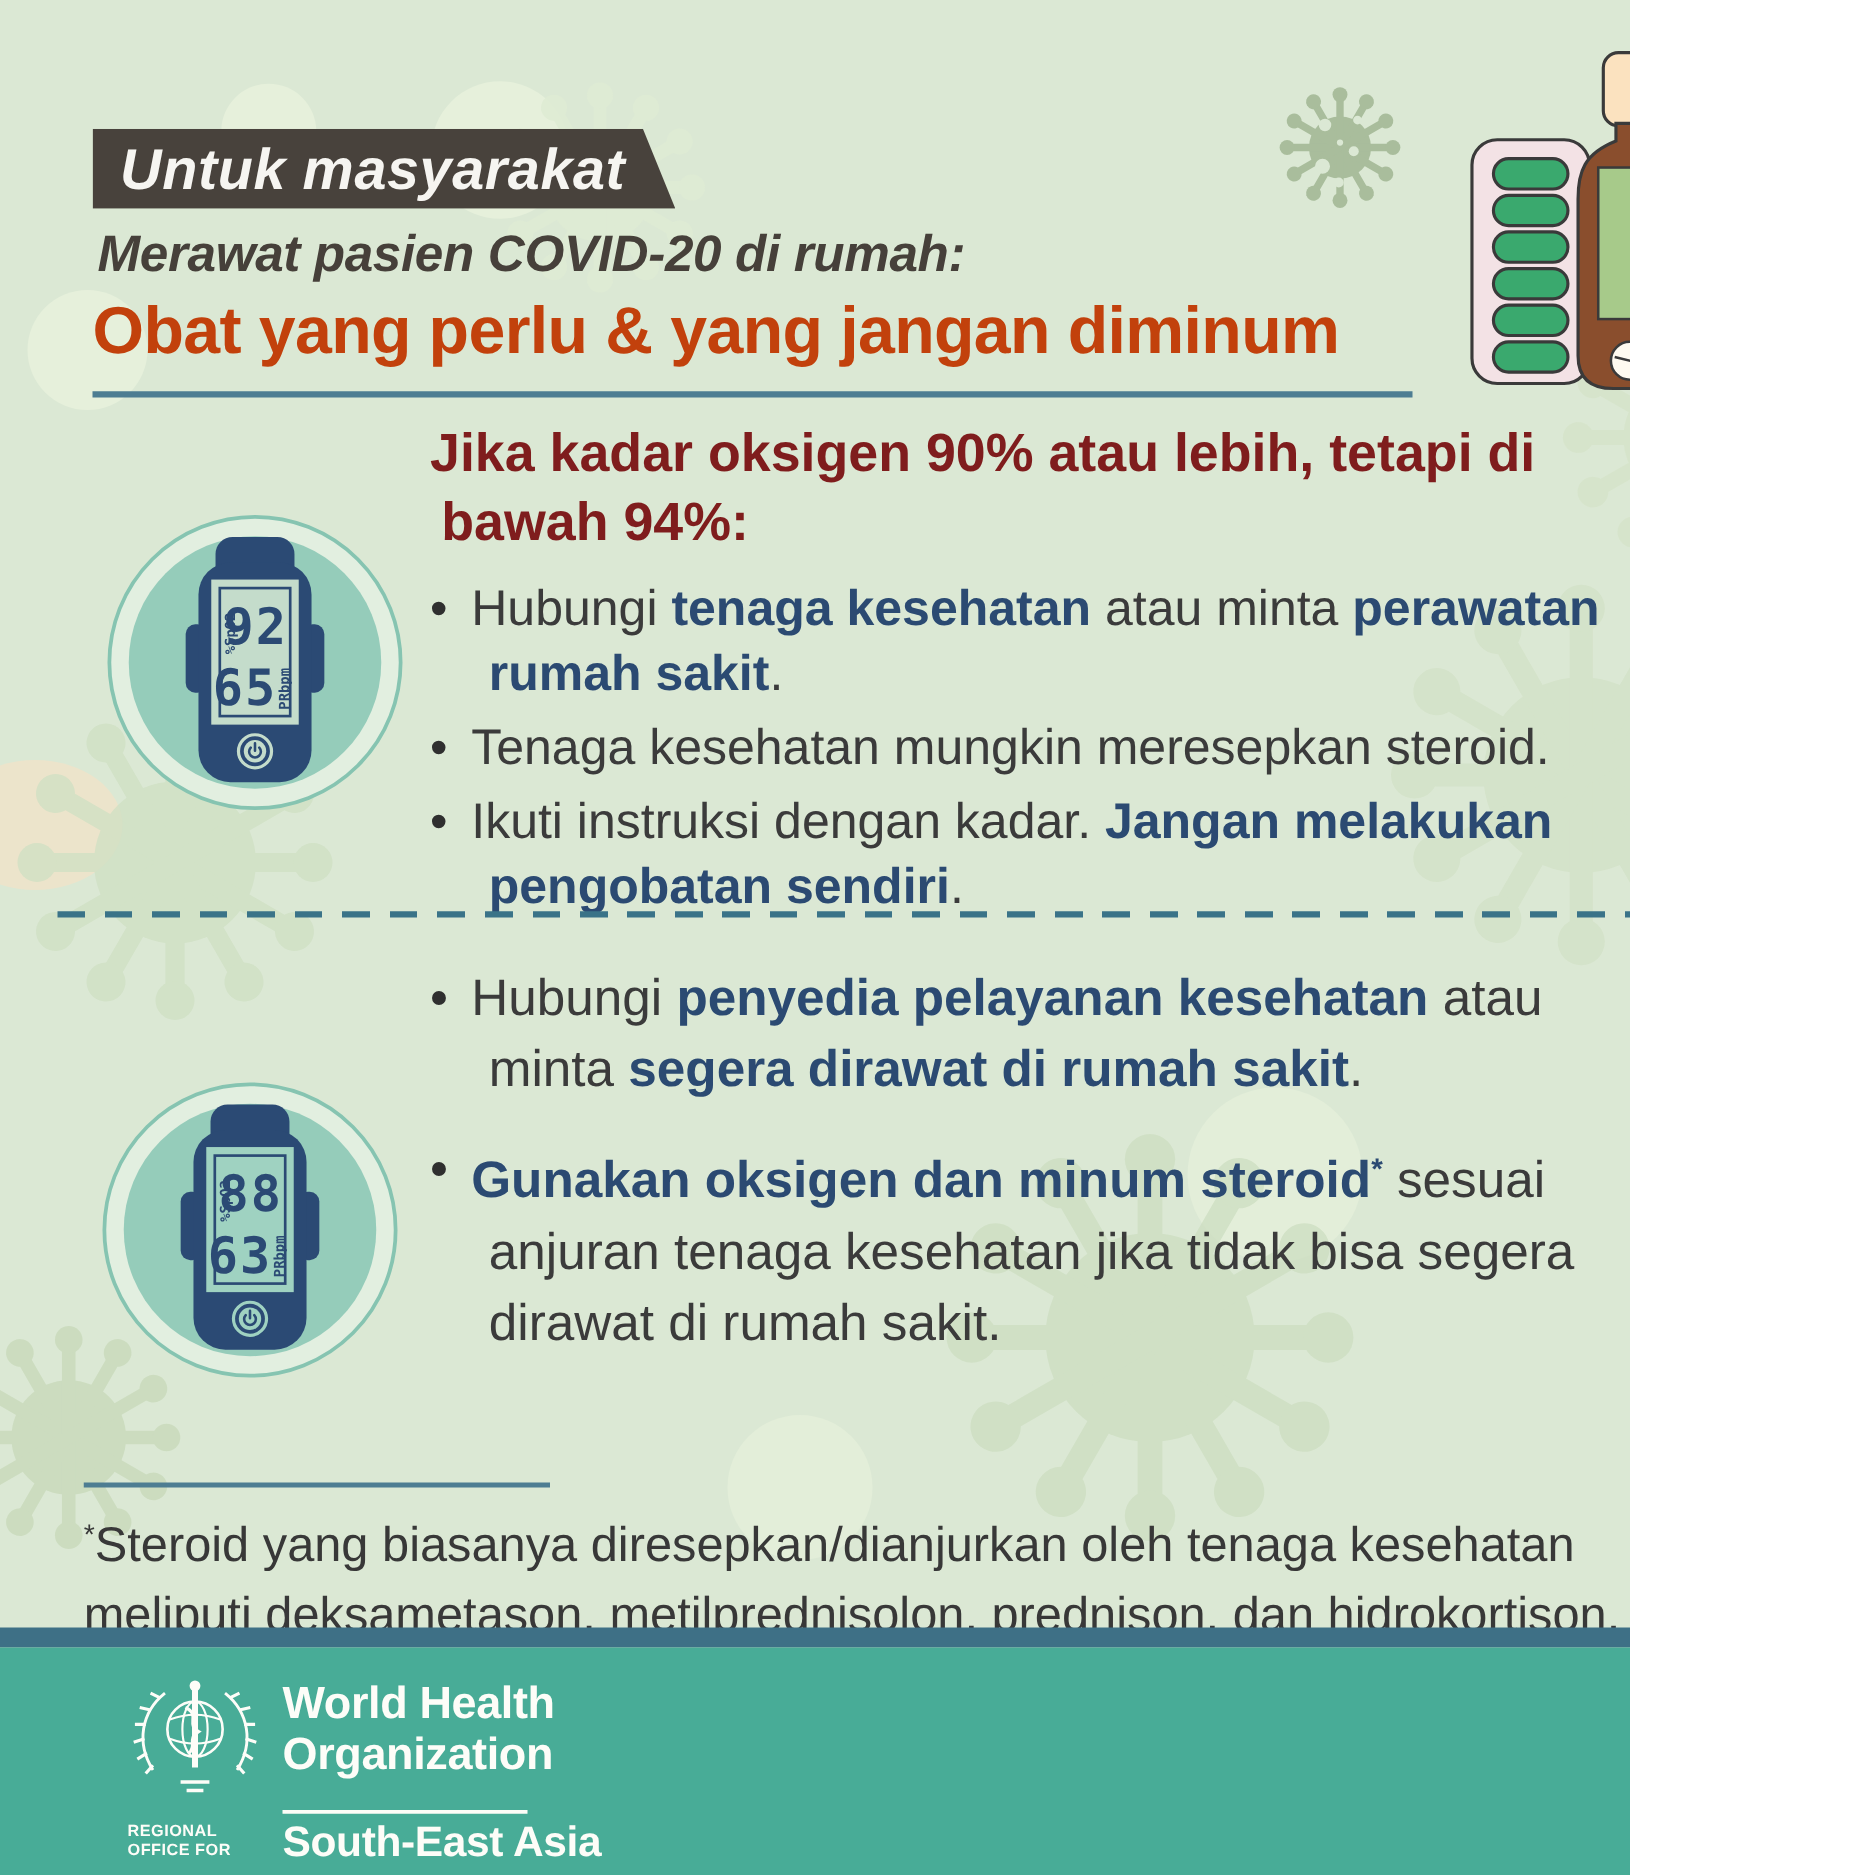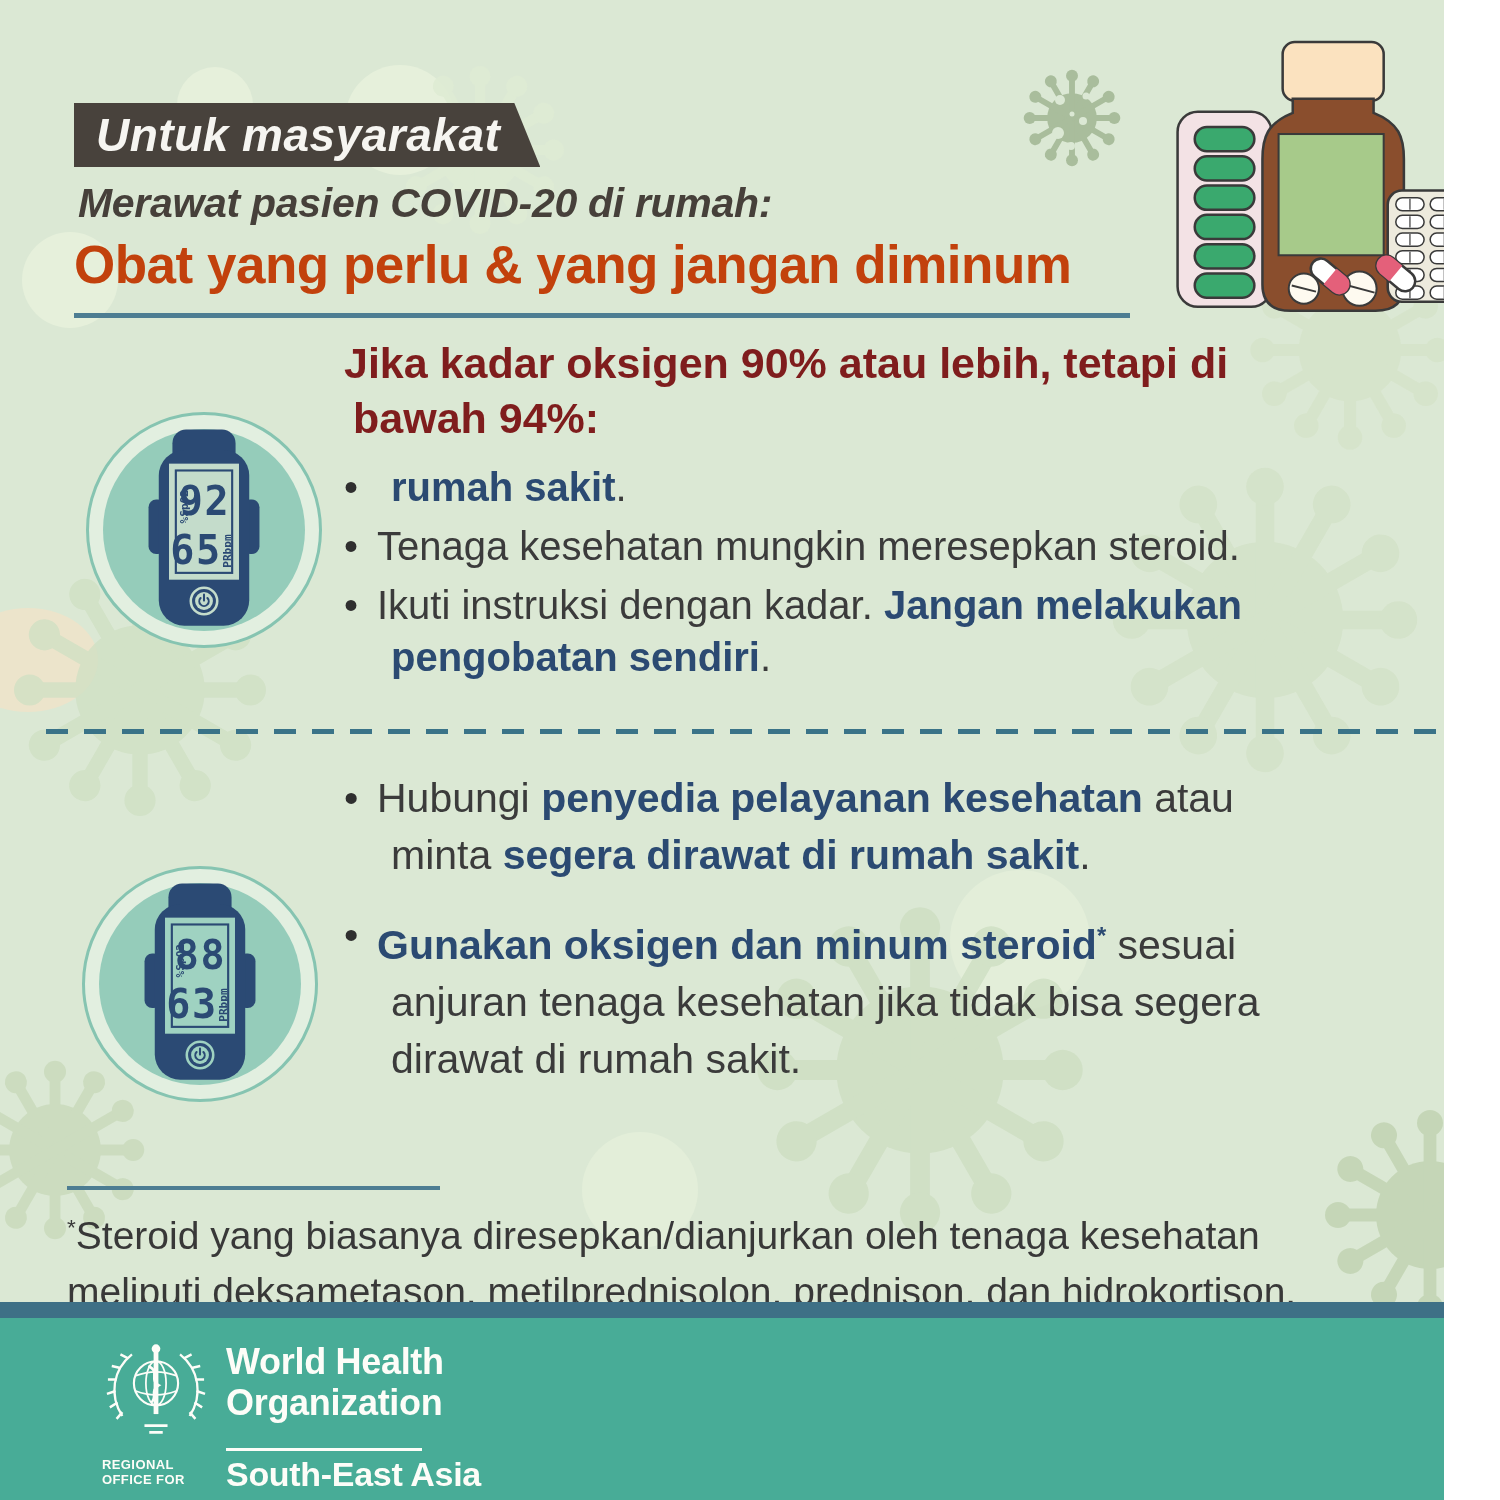--- a/index.html
+++ b/index.html
@@ -1,17 +1,17 @@
 <!DOCTYPE html>
 <html><head>
 <meta charset="utf-8">
 <style>
   html,body{margin:0;padding:0;}
   .page{
-    position:relative;width:1444px;height:1500px;overflow:hidden;
+    position:relative;width:1304px;height:1500px;overflow:hidden;
     background:#dbe8d4;
     font-family:"Liberation Sans","DejaVu Sans",sans-serif;
   }
   svg{display:block}
   .bg{position:absolute;inset:0;}
 
   
   .banner{
     position:absolute;left:74px;top:103px;height:64px;line-height:64px;
     background:#48423c;color:#f6f5f1;
@@ -269,20 +269,21 @@
     </svg>
   </div>
 
   <div class="s1">
     <div class="h">
       <div>Jika kadar oksigen 90% atau lebih, tetapi di</div>
       <div class="l2">bawah 94%:</div>
     </div>
     <div class="bullets">
       <div class="bullet">
+        <div><span>Hubungi </span><span class="seg-b">tenaga kesehatan</span><span> atau minta </span><span class="seg-b">perawatan</span></div>
         <div class="cont"><span class="seg-b">rumah sakit</span><span>.</span></div>
       </div>
       <div class="bullet">
         <div><span>Tenaga kesehatan mungkin meresepkan steroid.</span></div>
       </div>
       <div class="bullet">
         <div><span>Ikuti instruksi dengan kadar. </span><span class="seg-b">Jangan melakukan</span></div>
         <div class="cont"><span class="seg-b">pengobatan sendiri</span><span>.</span></div>
       </div>
     </div>

